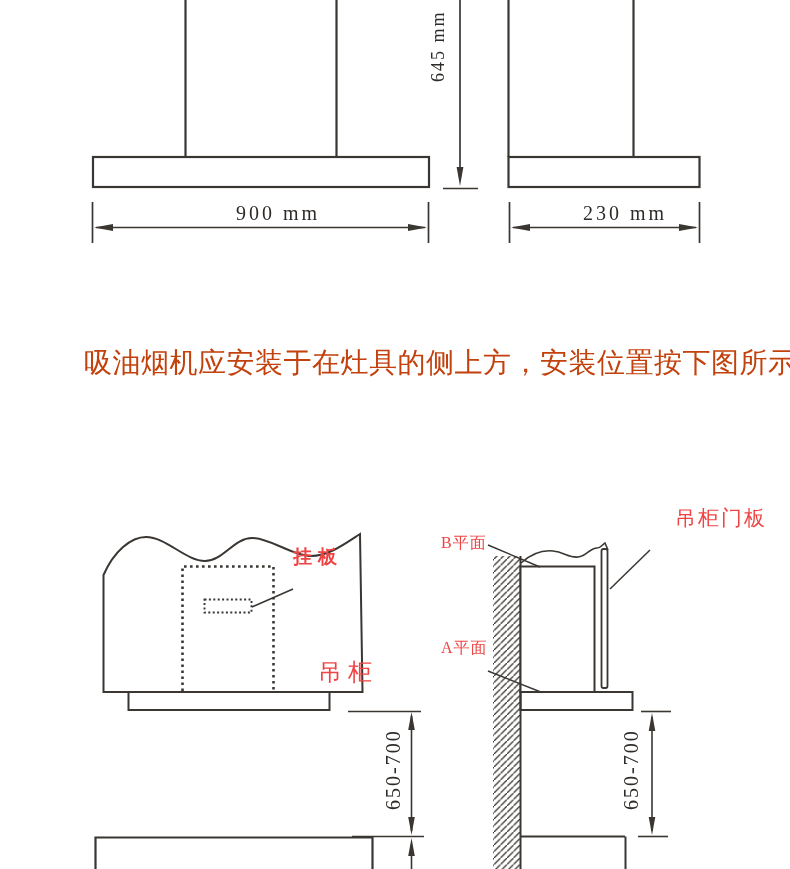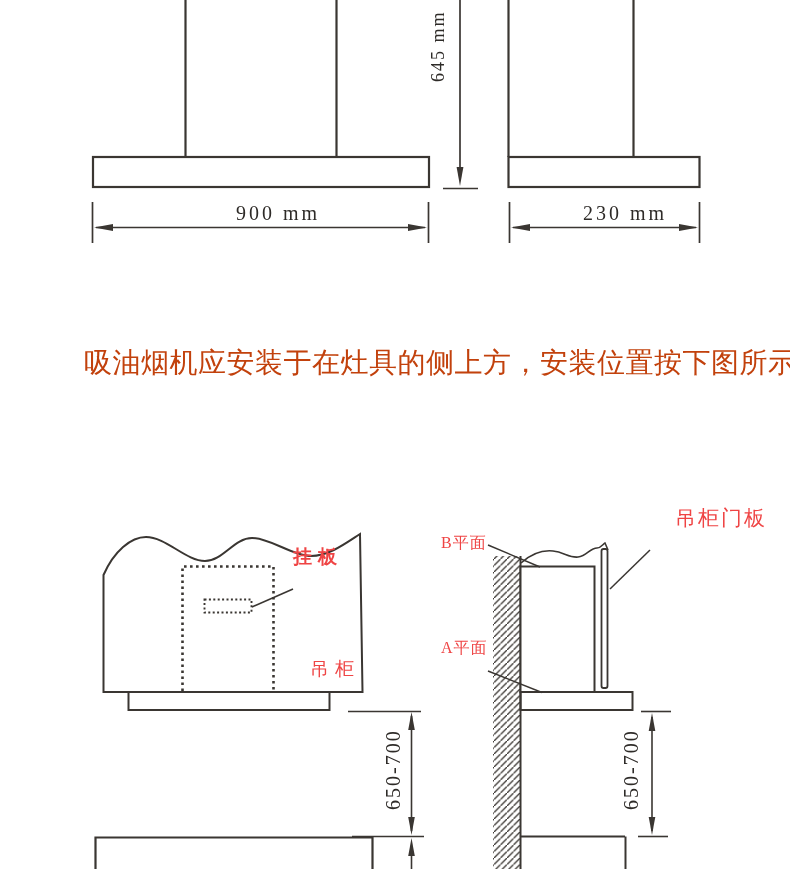--- a/index.html
+++ b/index.html
@@ -122,21 +122,21 @@
 
   <div class="label dim" style="left:205px;top:202px;width:146px;">900 mm</div>
 
   <div class="label dim" style="left:552px;top:202px;width:146px;">230 mm</div>
 
   <div class="label para" style="left:84px;top:348px;">吸油烟机应安装于在灶具的侧上方，安装位置按下图所示</div>
 
 
   <div class="label cnlabel" style="left:293px;top:547px;font-size:19px;letter-spacing:6px;font-weight:bold;">挂板</div>
 
-  <div class="label cnlabel" style="left:310px;top:659px;font-size:19px;letter-spacing:6px;">吊柜</div>
+  <div class="label cnlabel" style="left:318px;top:659px;font-size:24px;letter-spacing:6px;">吊柜</div>
 
   <div class="label vtext" style="left:382px;top:726px;height:88px;font-size:20px;letter-spacing:2px;">650-700</div>
 
   <div class="label cnlabel" style="left:441px;top:534px;font-size:16px;letter-spacing:1px;">B平面</div>
 
   <div class="label cnlabel" style="left:441px;top:639px;font-size:16px;letter-spacing:1px;">A平面</div>
 
   <div class="label cnlabel" style="left:651px;top:507px;font-size:21px;letter-spacing:2px;margin-left:24px;">吊柜门板</div>
 
   <div class="label vtext" style="left:620px;top:726px;height:88px;font-size:20px;letter-spacing:2px;">650-700</div>

